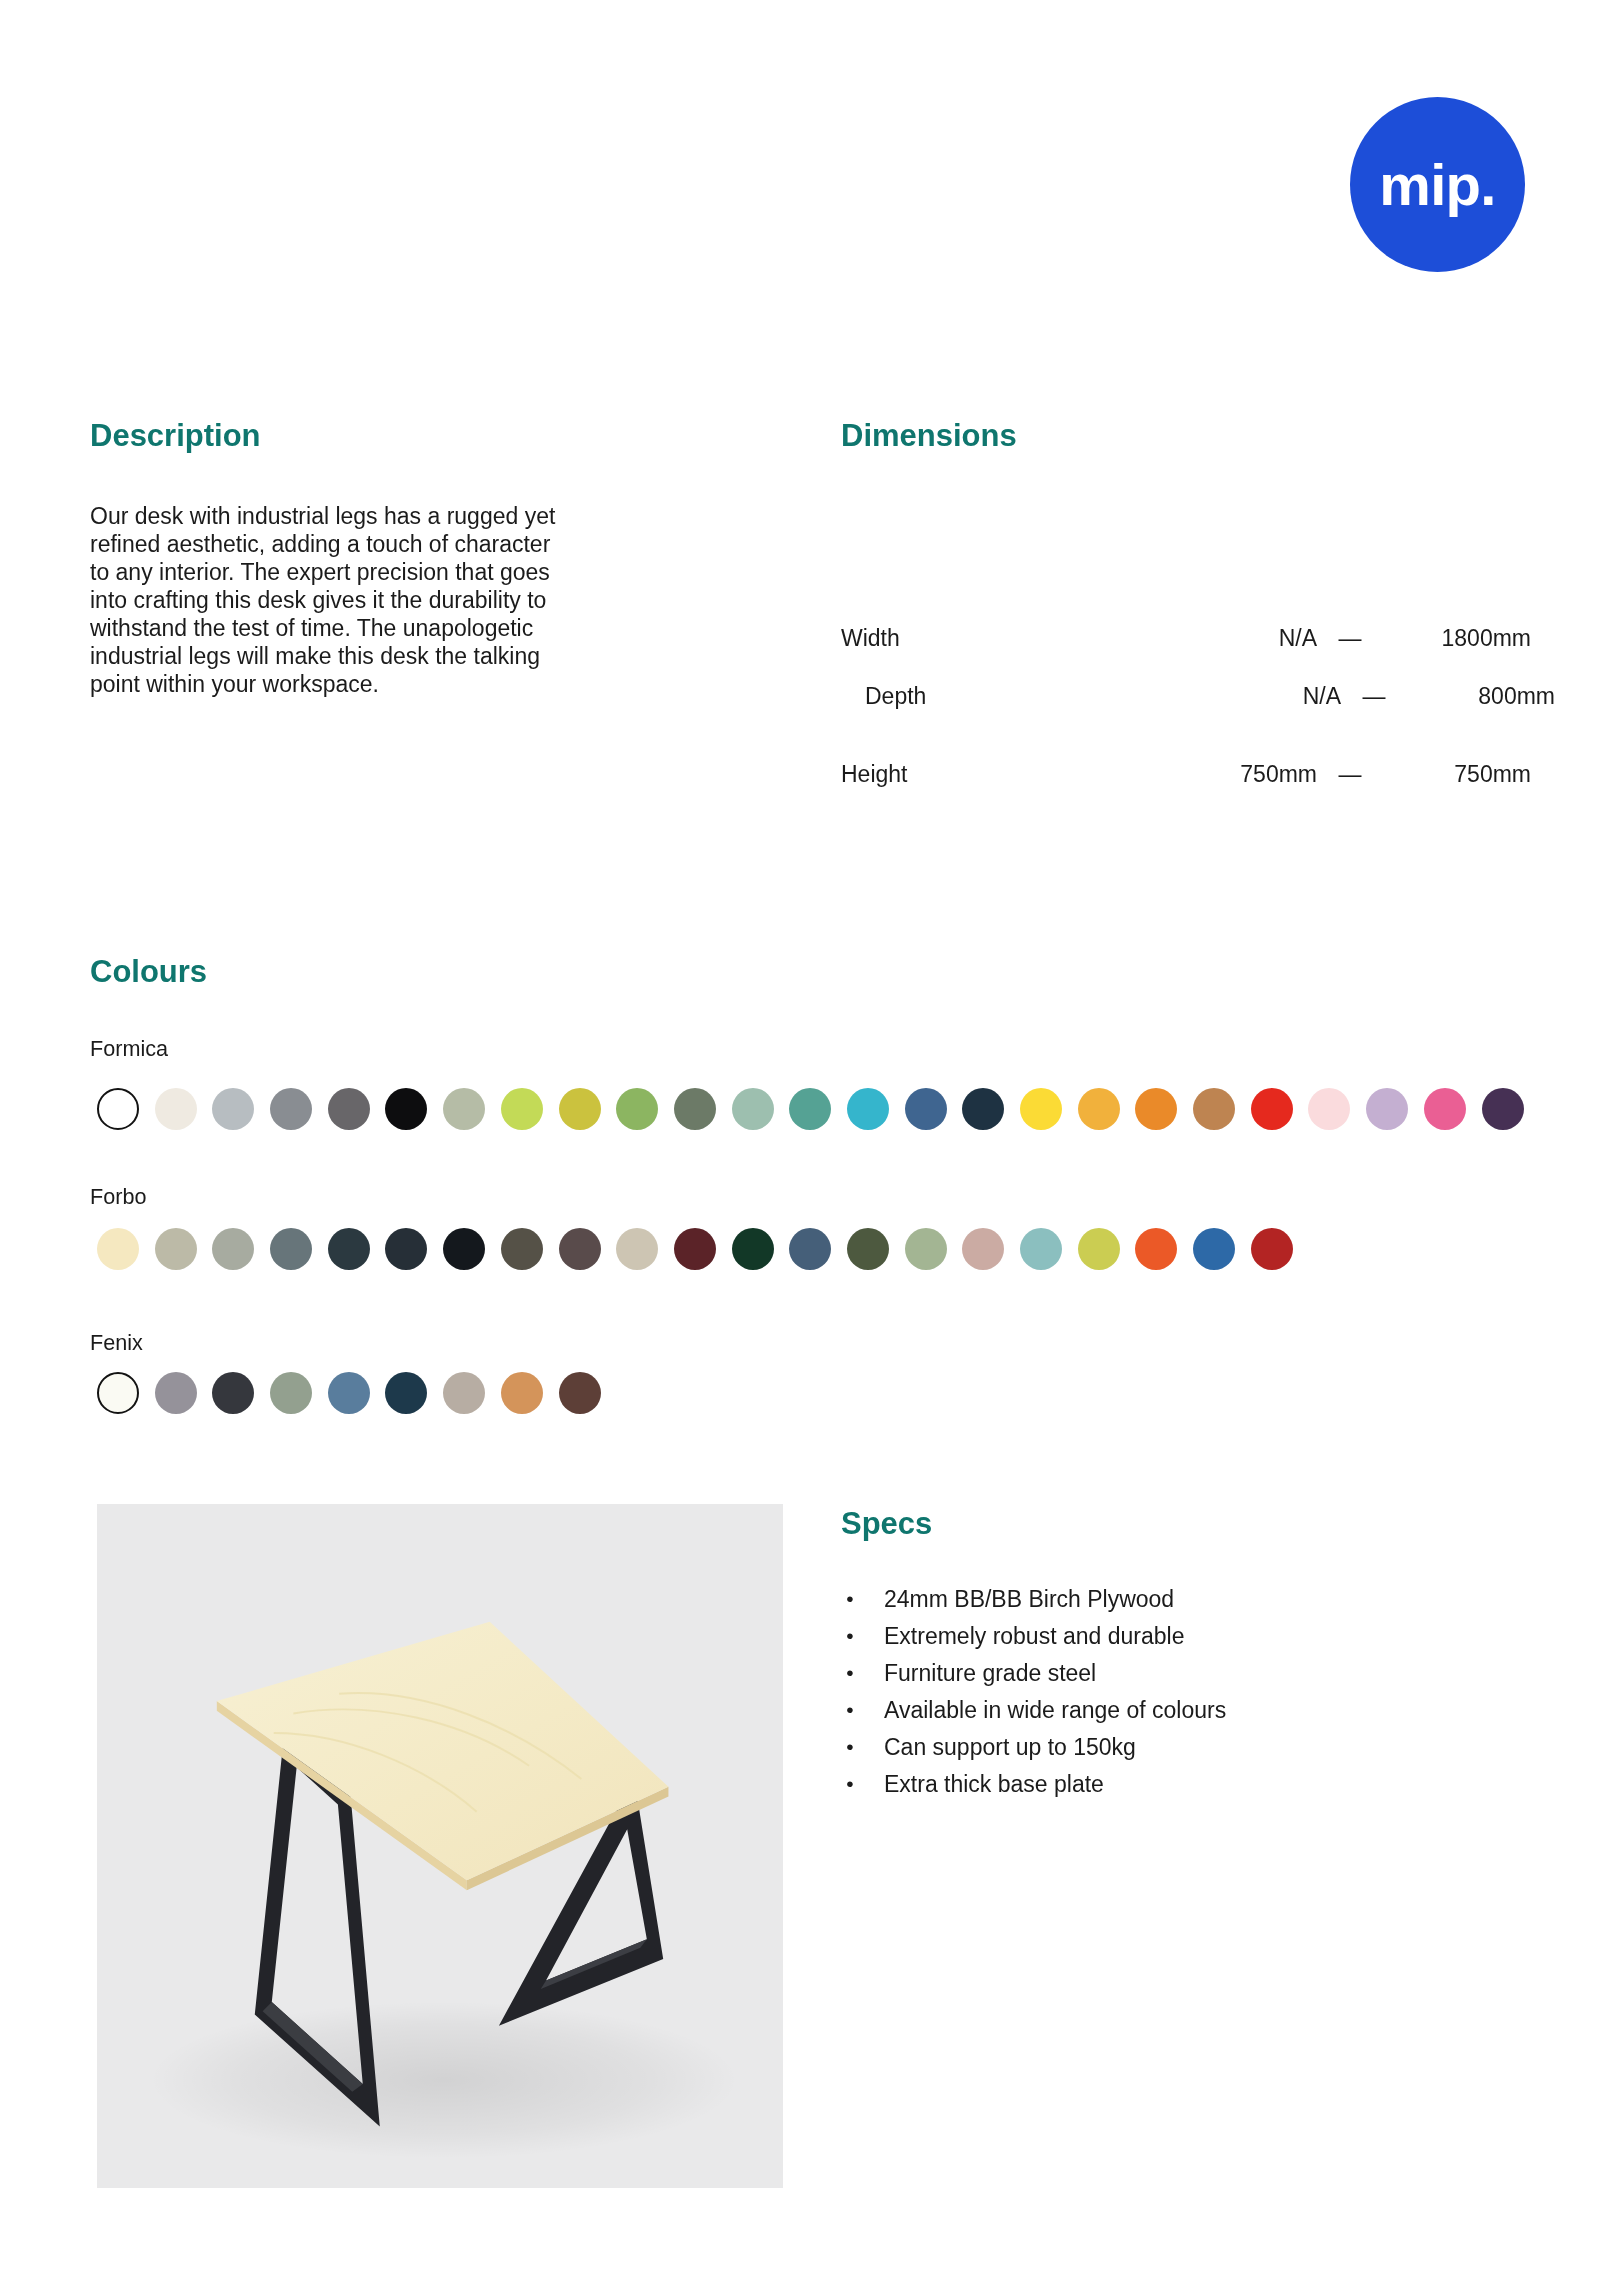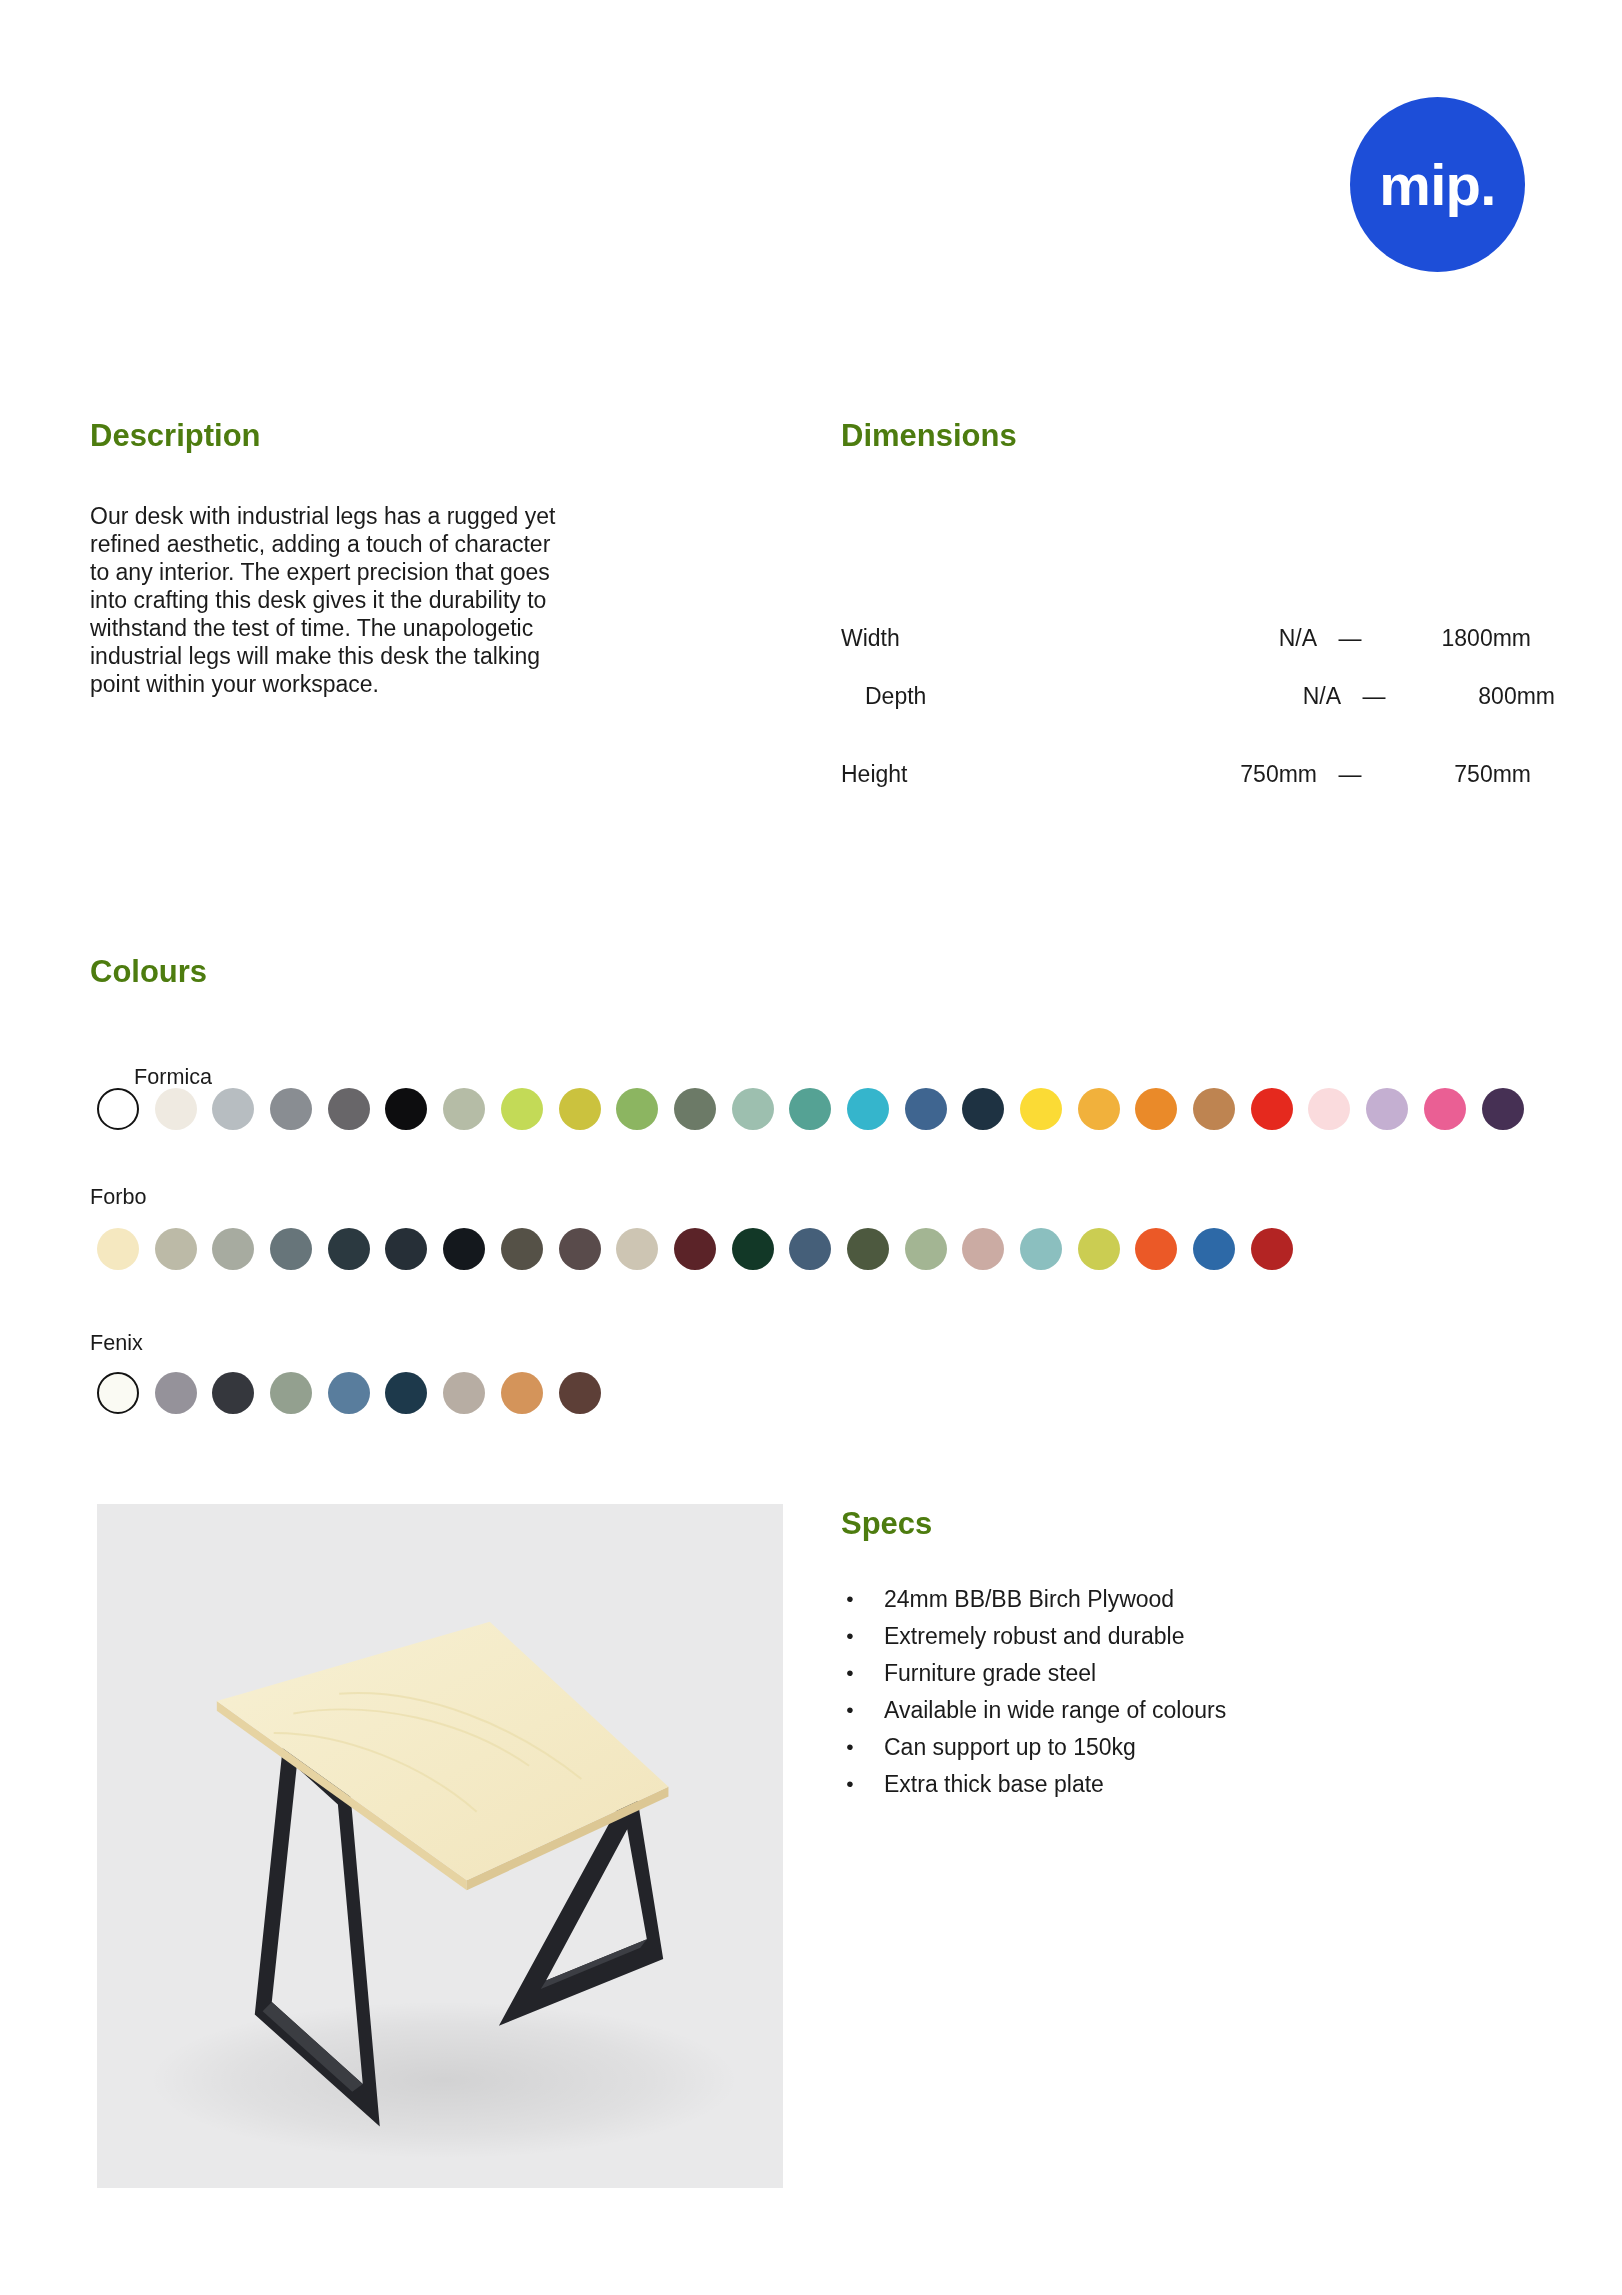--- a/index.html
+++ b/index.html
@@ -18,21 +18,21 @@
     letter-spacing:-1.6px; white-space:pre-line; color:#141414;
   }
 
   .logo {
     position:absolute; left:1350px; top:97px; width:175px; height:175px;
     border-radius:50%; background:#1d4ed8;
     display:flex; align-items:center; justify-content:center;
   }
   .logo span { color:#ffffff; font-size:58px; font-weight:bold; letter-spacing:-0.7px; }
 
-  .sec-h { position:absolute; font-size:31px; line-height:37px; font-weight:bold; color:#4d7c0f; }
+  .sec-h { position:absolute; font-size:31px; line-height:37px; font-weight:bold; color:#0f766e; }
   #desc-h { left:90px; top:417px; }
   #dim-h  { left:841px; top:417px; }
   #col-h  { left:90px; top:953px; }
   #spec-h { left:841px; top:1505px; }
 
   .desc-body {
     position:absolute; left:90px; top:502px; width:746px;
     font-size:23px; line-height:28px; white-space:pre-line; color:#1b1b1b;
   }
 
@@ -94,21 +94,21 @@
       <div class="dim-row" style="top: 760px;">
         <span class="c-label">Height</span>
         <span class="c-min">750mm</span>
         <span class="c-dash">—</span>
         <span class="c-max">750mm</span>
       </div>
     </div>
 
   <h2 class="sec-h" id="col-h">Colours</h2>
   <div id="colour-groups">
-      <div class="group-label" style="top: 1064px; margin-left: 44px;">Formica</div>
+      <div class="group-label" style="top: 1036px;">Formica</div>
       <div class="swatch-row" style="top: 1088px;">
         <div class="sw outlined" style="background: rgb(255, 255, 255);"></div>
         <div class="sw" style="background: rgb(239, 234, 225);"></div>
         <div class="sw" style="background: rgb(183, 189, 193);"></div>
         <div class="sw" style="background: rgb(137, 141, 146);"></div>
         <div class="sw" style="background: rgb(104, 102, 105);"></div>
         <div class="sw" style="background: rgb(13, 13, 15);"></div>
         <div class="sw" style="background: rgb(181, 188, 166);"></div>
         <div class="sw" style="background: rgb(195, 218, 87);"></div>
         <div class="sw" style="background: rgb(203, 194, 62);"></div>

